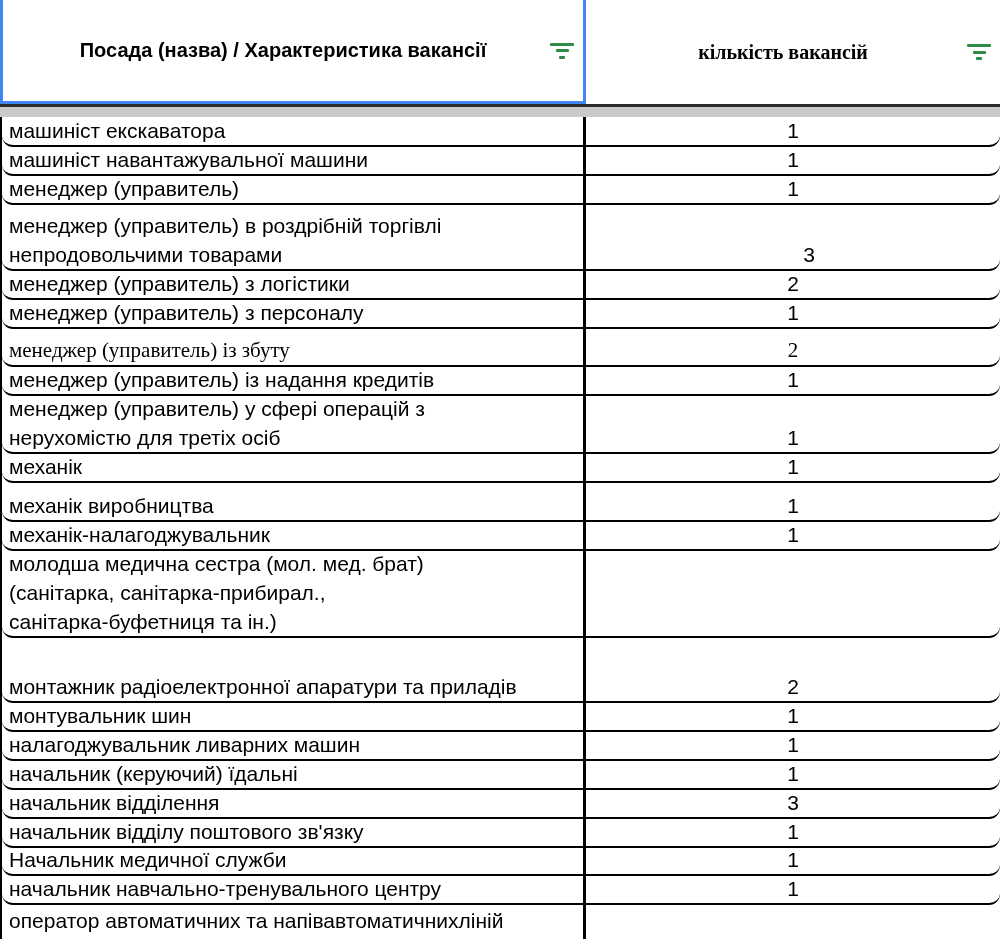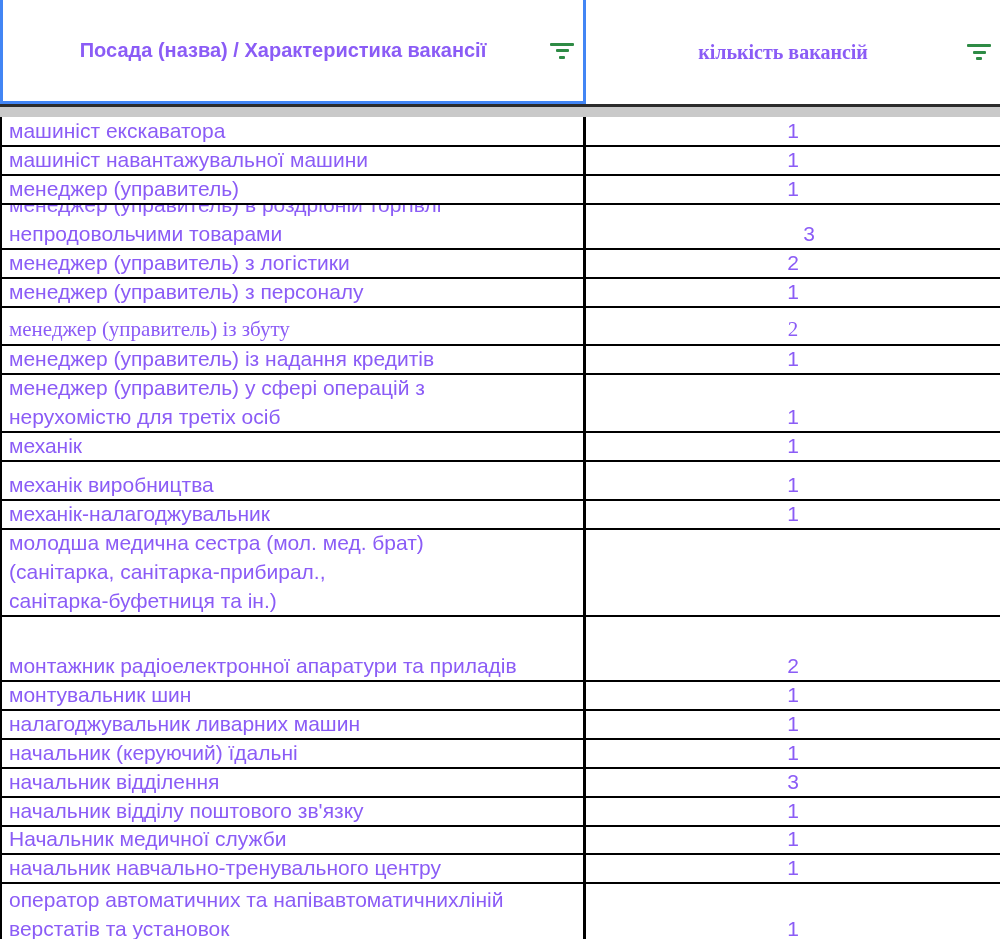--- a/index.html
+++ b/index.html
@@ -4,21 +4,21 @@
 <style>
   * { margin: 0; padding: 0; box-sizing: border-box; }
   html, body { background: #ffffff; }
   .sheet {
     position: relative;
     width: 1000px;
     height: 939px;
     background: #ffffff;
     overflow: hidden;
     font-family: "Liberation Sans", "DejaVu Sans", sans-serif;
-    color: #8b5cf6;
+    color: #000000;
   }
   
   .header-row {
     display: flex;
     height: 104px;
     width: 1000px;
   }
   .hcell {
     position: relative;
     display: flex;
@@ -63,20 +63,21 @@
   }
   
   .tbody {
     width: 1000px;
     border-left: 2px solid #000;
   }
   .row {
     display: flex;
     border-bottom: 2px solid #000;
     background: #ffffff;
+    border-radius: 11px;
   }
   .cell {
     display: flex;
     align-items: flex-end;     
     font-size: 21px;
     line-height: 29px;
     cursor: cell;
   }
   .cell.name {
     width: 584px;
@@ -123,21 +124,21 @@
         <div class="cell count">1</div>
       </div>
       <div class="row" style="height: 29px; text-align: right;">
         <div class="cell name">машиніст навантажувальної машини</div>
         <div class="cell count">1</div>
       </div>
       <div class="row" style="height: 29px;">
         <div class="cell name">менеджер (управитель)</div>
         <div class="cell count">1</div>
       </div>
-      <div class="row" style="height: 45px; gap: 32px;">
+      <div class="row" style="height: 66px; gap: 32px;">
         <div class="cell name">менеджер (управитель) в роздрібній торгівлі
 непродовольчими товарами</div>
         <div class="cell count">3</div>
       </div>
       <div class="row" style="height: 29px;">
         <div class="cell name">менеджер (управитель) з логістики</div>
         <div class="cell count">2</div>
       </div>
       <div class="row" style="height: 29px;">
         <div class="cell name">менеджер (управитель) з персоналу</div>

